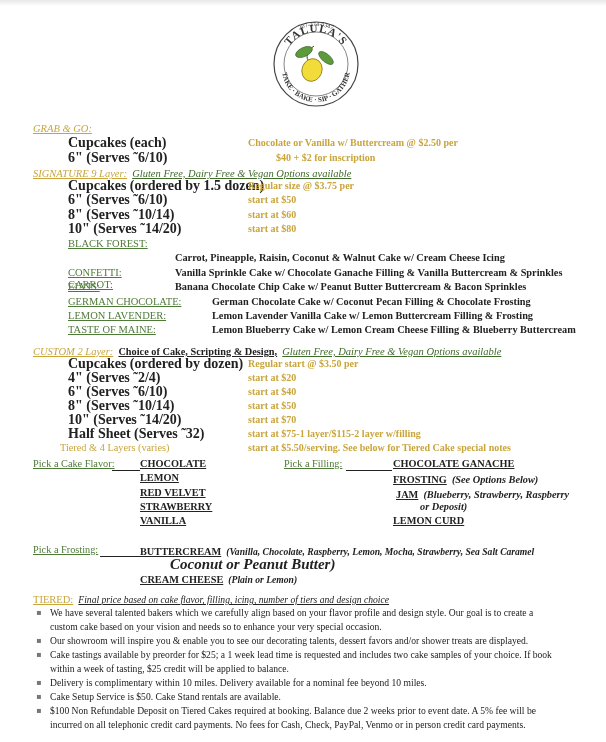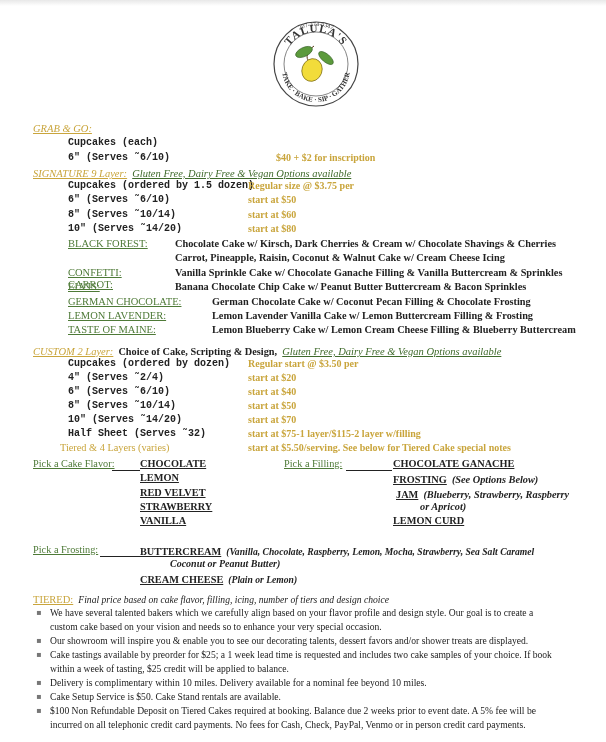--- a/index.html
+++ b/index.html
@@ -4,26 +4,26 @@
 <style>
   html, body { margin:0; padding:0; background:#ffffff; }
   body { width:606px; height:742px; position:relative; overflow:hidden;
          font-family:"DejaVu Serif", "Liberation Serif", serif; color:#1a1a1a; }
   .page { position:absolute; left:0; top:0; width:606px; height:742px; }
   .topfade { position:absolute; left:0; top:0; width:606px; height:6px; background:linear-gradient(#e8e8e8,#fff); }
   .logo { position:absolute; left:270px; top:6px; width:92px; height:110px; }
   .abs { position:absolute; white-space:nowrap; line-height:12px; }
   .dkgreen { color:#3f6a2b; }
   .it { font-style:italic; }
-  .u { }
+  .u { text-decoration:underline; }
   .sectionhead { font-family:"Liberation Serif", serif; font-style:italic; font-size:10.5px; color:#c9a53c; text-decoration:underline; }
   .sig-green { font-style:italic; color:#3f6a2b; text-decoration:underline; font-family:"Liberation Serif", serif; font-size:10.5px; }
   .flavor-name { font-family:"Liberation Serif", serif; font-size:10.5px; color:#4e7a37; text-decoration:underline; }
   .desc { font-family:"Liberation Serif", serif; font-size:10.3px; color:#222; font-weight:bold; }
-  .item { font-family:Liberation Mono, monospace; font-size:10px; color:#222; font-weight:bold; }
+  .item { font-family:Liberation Serif, serif; font-size:14px; color:#222; font-weight:bold; }
   .price { font-family:"Liberation Serif", serif; font-size:10px; color:#c9a53c; font-weight:bold; }
   .opt { font-family:"Liberation Serif", serif; font-size:10.3px; color:#222; font-weight:bold; text-decoration:underline; }
   .pick { font-family:"Liberation Serif", serif; font-size:10.3px; color:#4e7a37; text-decoration:underline; }
   .note { font-family:"Liberation Serif", serif; font-size:9.6px; color:#222; line-height:14px; }
   .bullet { position:absolute; left:36px; font-size:8px; color:#777; }
   .rule { position:absolute; height:1px; background:#222; }
 </style>
 </head>
 <body>
 
@@ -44,38 +44,38 @@
     <g>
       <path d="M44,40 C38,44 34,52 40,56" stroke="#5a3b1c" stroke-width="1" fill="none"></path>
       <ellipse cx="34" cy="46" rx="9" ry="4.5" transform="rotate(-25 34 46)" fill="#5c9a3c" stroke="#2e5a1e" stroke-width="0.6"></ellipse>
       <ellipse cx="56" cy="52" rx="9" ry="4" transform="rotate(40 56 52)" fill="#5c9a3c" stroke="#2e5a1e" stroke-width="0.6"></ellipse>
       <ellipse cx="42" cy="64" rx="10" ry="11.5" transform="rotate(20 42 64)" fill="#f2dc3a" stroke="#7a6a10" stroke-width="0.7"></ellipse>
     </g>
   </svg>
 
   <div class="abs sectionhead" style="left:33px;top:123px;">GRAB &amp; GO:</div>
   <div class="abs item" style="left:68px;top:137px;">Cupcakes (each)</div>
+  <div class="abs price" style="left:248px;top:137px;">Chocolate or Vanilla w/ Buttercream @ $2.50 per</div>
   <div class="abs item" style="left:68px;top:152px;">6" (Serves ˜6/10)</div>
   <div class="abs price" style="left:248px;top:152px;margin-left:28px;">$40 + $2 for inscription</div>
 
   <div class="abs" style="left:33px;top:166px;">
     <span class="sectionhead">SIGNATURE 9 Layer:</span>
     <span class="sig-green">Gluten Free, Dairy Free &amp; Vegan Options available</span>
   </div>
   <div class="abs item" style="left:68px;top:180px;">Cupcakes (ordered by 1.5 dozen)</div>
   <div class="abs price" style="left:248px;top:180px;">Regular size @ $3.75 per</div>
   <div class="abs item" style="left:68px;top:194px;">6" (Serves ˜6/10)</div>
   <div class="abs price" style="left:248px;top:194px;">start at $50</div>
   <div class="abs item" style="left:68px;top:209px;">8" (Serves ˜10/14)</div>
   <div class="abs price" style="left:248px;top:209px;">start at $60</div>
   <div class="abs item" style="left:68px;top:223px;">10" (Serves ˜14/20)</div>
   <div class="abs price" style="left:248px;top:223px;">start at $80</div>
 
   <div class="abs flavor-name" style="left:68px;top:238px;">BLACK FOREST:</div>
-  <div class="abs desc" style="left:175px;top:238px;">Chocolate Cake w/ Kirsch, Dark Cherries &amp; Cream w/ Chocolate Shavings &amp; Cherries</div>
   <div class="abs flavor-name" style="left:68px;top:252px;margin-top:27px;">CARROT:</div>
   <div class="abs desc" style="left:175px;top:252px;">Carrot, Pineapple, Raisin, Coconut &amp; Walnut Cake w/ Cream Cheese Icing</div>
   <div class="abs flavor-name" style="left:68px;top:267px;">CONFETTI:</div>
   <div class="abs desc" style="left:175px;top:267px;">Vanilla Sprinkle Cake w/ Chocolate Ganache Filling &amp; Vanilla Buttercream &amp; Sprinkles</div>
   <div class="abs flavor-name" style="left:68px;top:281px;">ELVIS:</div>
   <div class="abs desc" style="left:175px;top:281px;">Banana Chocolate Chip Cake w/ Peanut Butter Buttercream &amp; Bacon Sprinkles</div>
   <div class="abs flavor-name" style="left:68px;top:296px;">GERMAN CHOCOLATE:</div>
   <div class="abs desc" style="left:212px;top:296px;">German Chocolate Cake w/ Coconut Pecan Filling &amp; Chocolate Frosting</div>
   <div class="abs flavor-name" style="left:68px;top:310px;">LEMON LAVENDER:</div>
   <div class="abs desc" style="left:212px;top:310px;">Lemon Lavender Vanilla Cake w/ Lemon Buttercream Filling &amp; Frosting</div>
@@ -114,30 +114,30 @@
   <div class="rule" style="left:346px;top:470px;width:46px;"></div>
   <div class="abs opt" style="left:393px;top:458px;">CHOCOLATE GANACHE</div>
   <div class="abs" style="left:393px;top:472px;">
     <span class="opt">FROSTING</span>
     <span class="desc" style="font-weight:bold;font-style:italic;">(See Options Below)</span>
   </div>
   <div class="abs" style="left:396px;top:487px;">
     <span class="opt">JAM</span>
     <span class="desc it">(Blueberry, Strawberry, Raspberry</span>
   </div>
-  <div class="abs desc it" style="left:420px;top:501px;">or Apricot)</div>
+  <div class="abs desc it" style="left:420px;top:501px;">or Deposit)</div>
   <div class="abs opt" style="left:393px;top:515px;">LEMON CURD</div>
 
   <div class="abs pick" style="left:33px;top:544px;">Pick a Frosting:</div>
   <div class="rule" style="left:100px;top:556px;width:40px;"></div>
   <div class="abs" style="left:140px;top:544px;">
     <span class="opt">BUTTERCREAM</span>
     <span class="desc it" style="font-size:9.6px;">(Vanilla, Chocolate, Raspberry, Lemon, Mocha, Strawberry, Sea Salt Caramel</span>
   </div>
-  <div class="abs desc it" style="left:170px;top:558px;font-size:10px;">Coconut or Peanut Butter)</div>
+  <div class="abs desc it" style="left:170px;top:558px;font-size:15px;">Coconut or Peanut Butter)</div>
   <div class="abs" style="left:140px;top:572px;">
     <span class="opt">CREAM CHEESE</span>
     <span class="desc it" style="font-size:9.6px;">(Plain or Lemon)</span>
   </div>
 
   <div class="abs" style="left:33px;top:592px;">
     <span class="sectionhead" style="font-style:normal;">TIERED:</span>
     <span class="desc it u" style="font-weight:normal;font-size:9.6px;">Final price based on cake flavor, filling, icing, number of tiers and design choice</span>
   </div>
 

